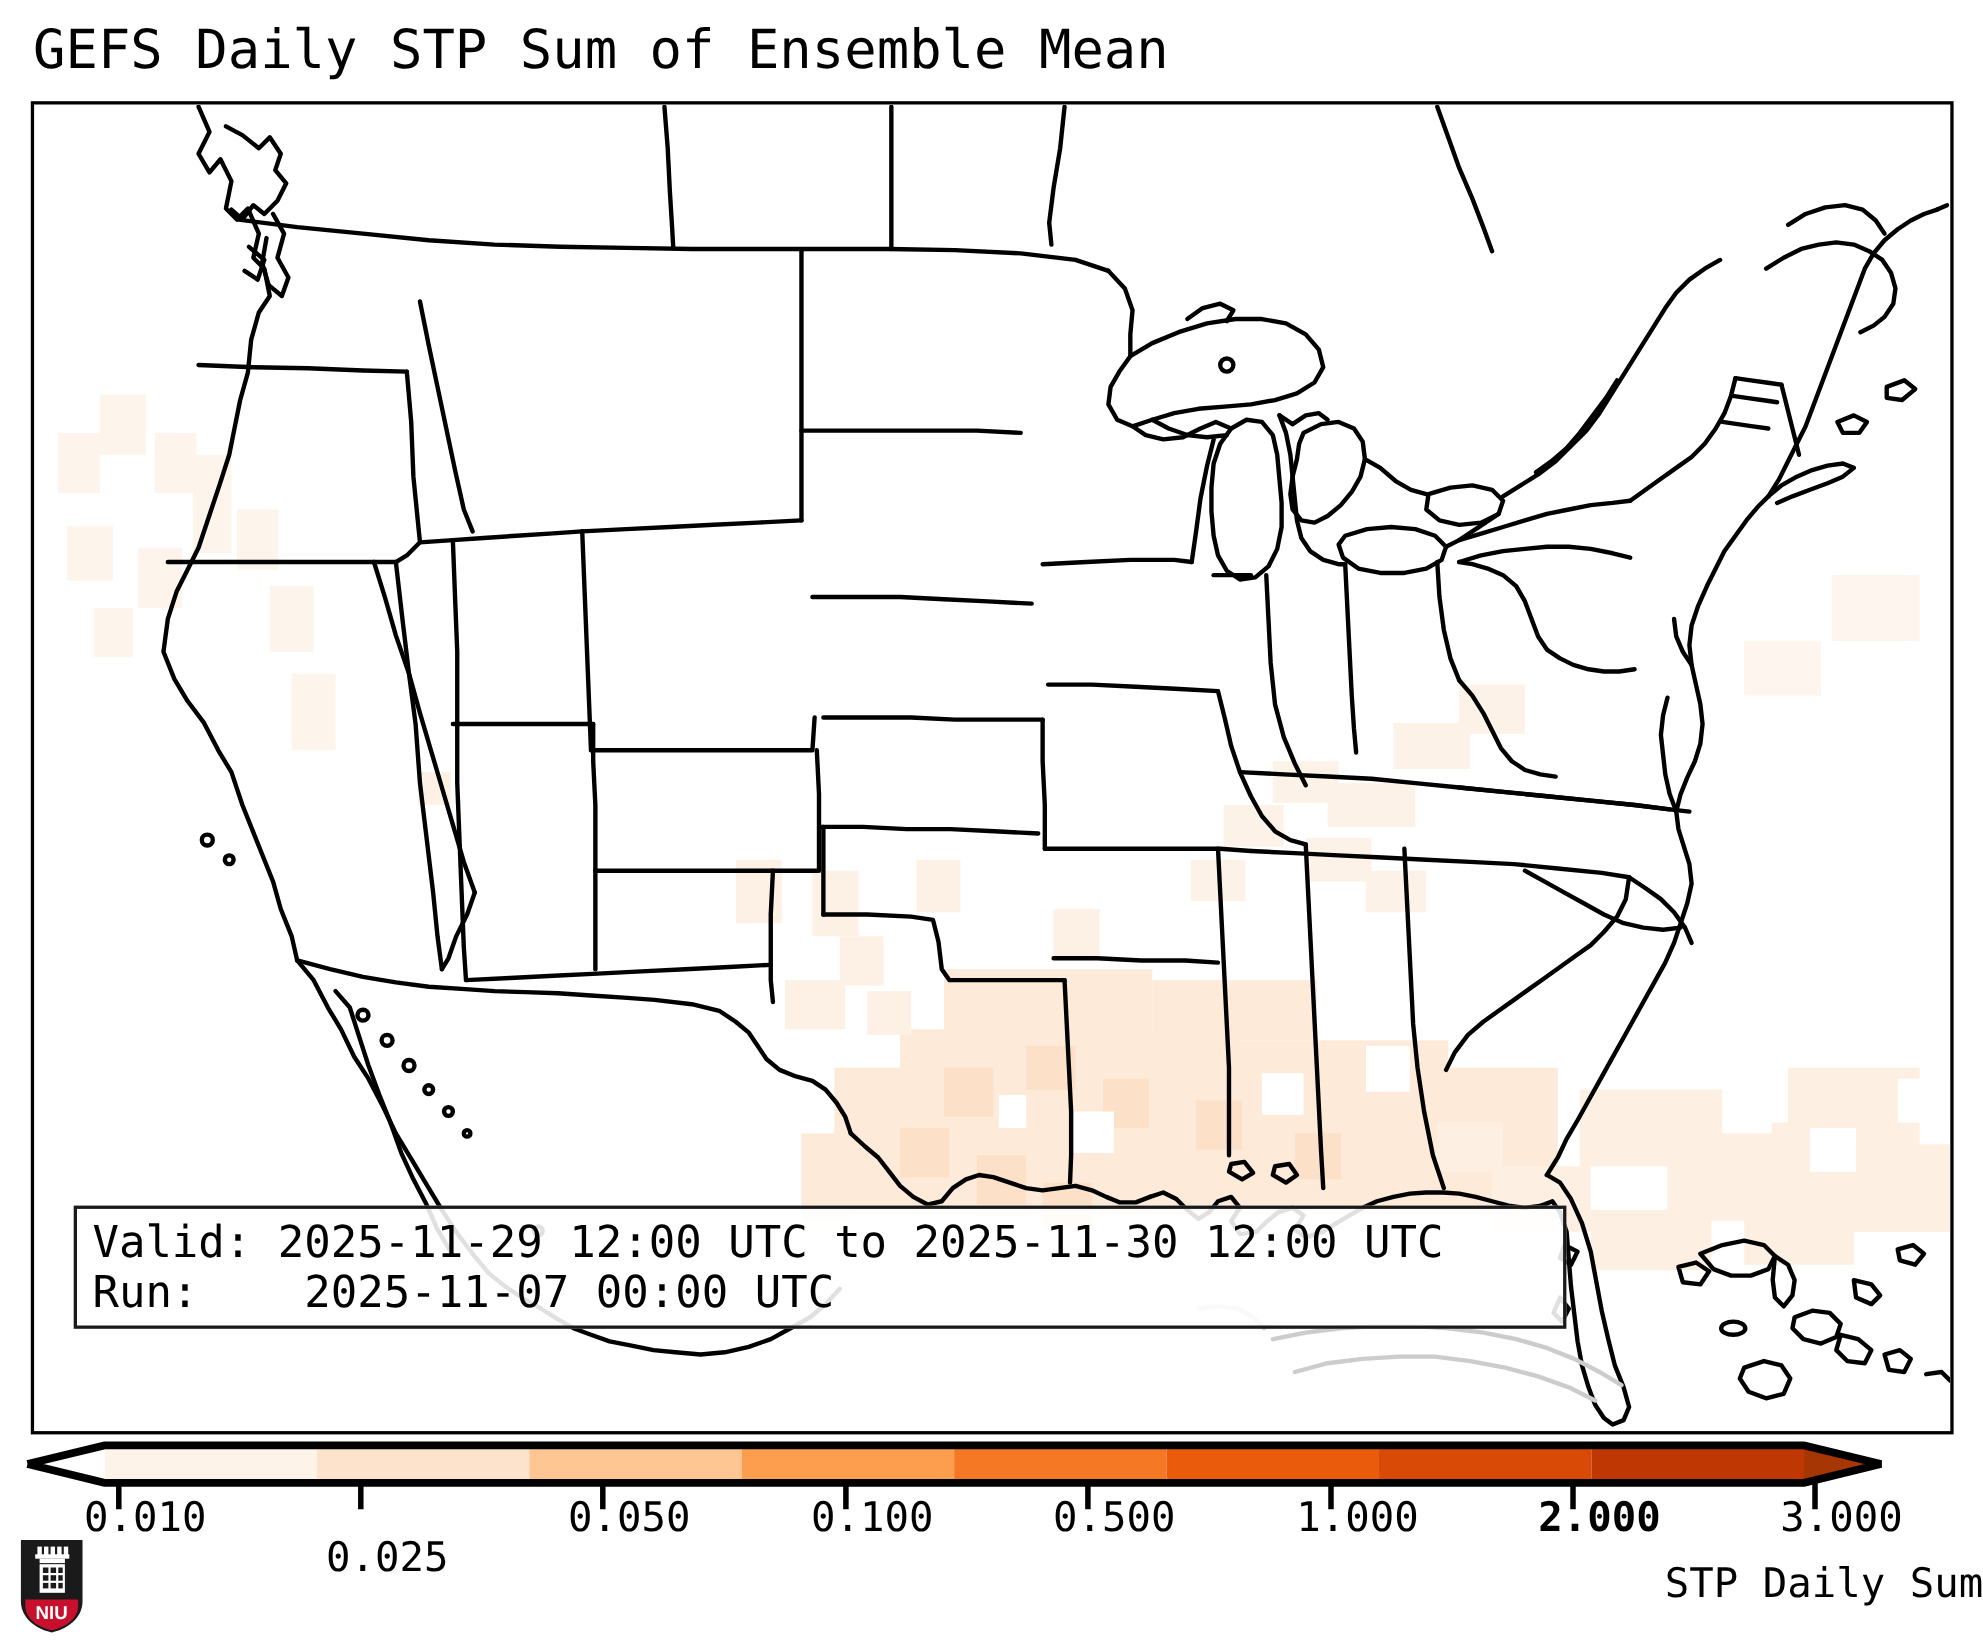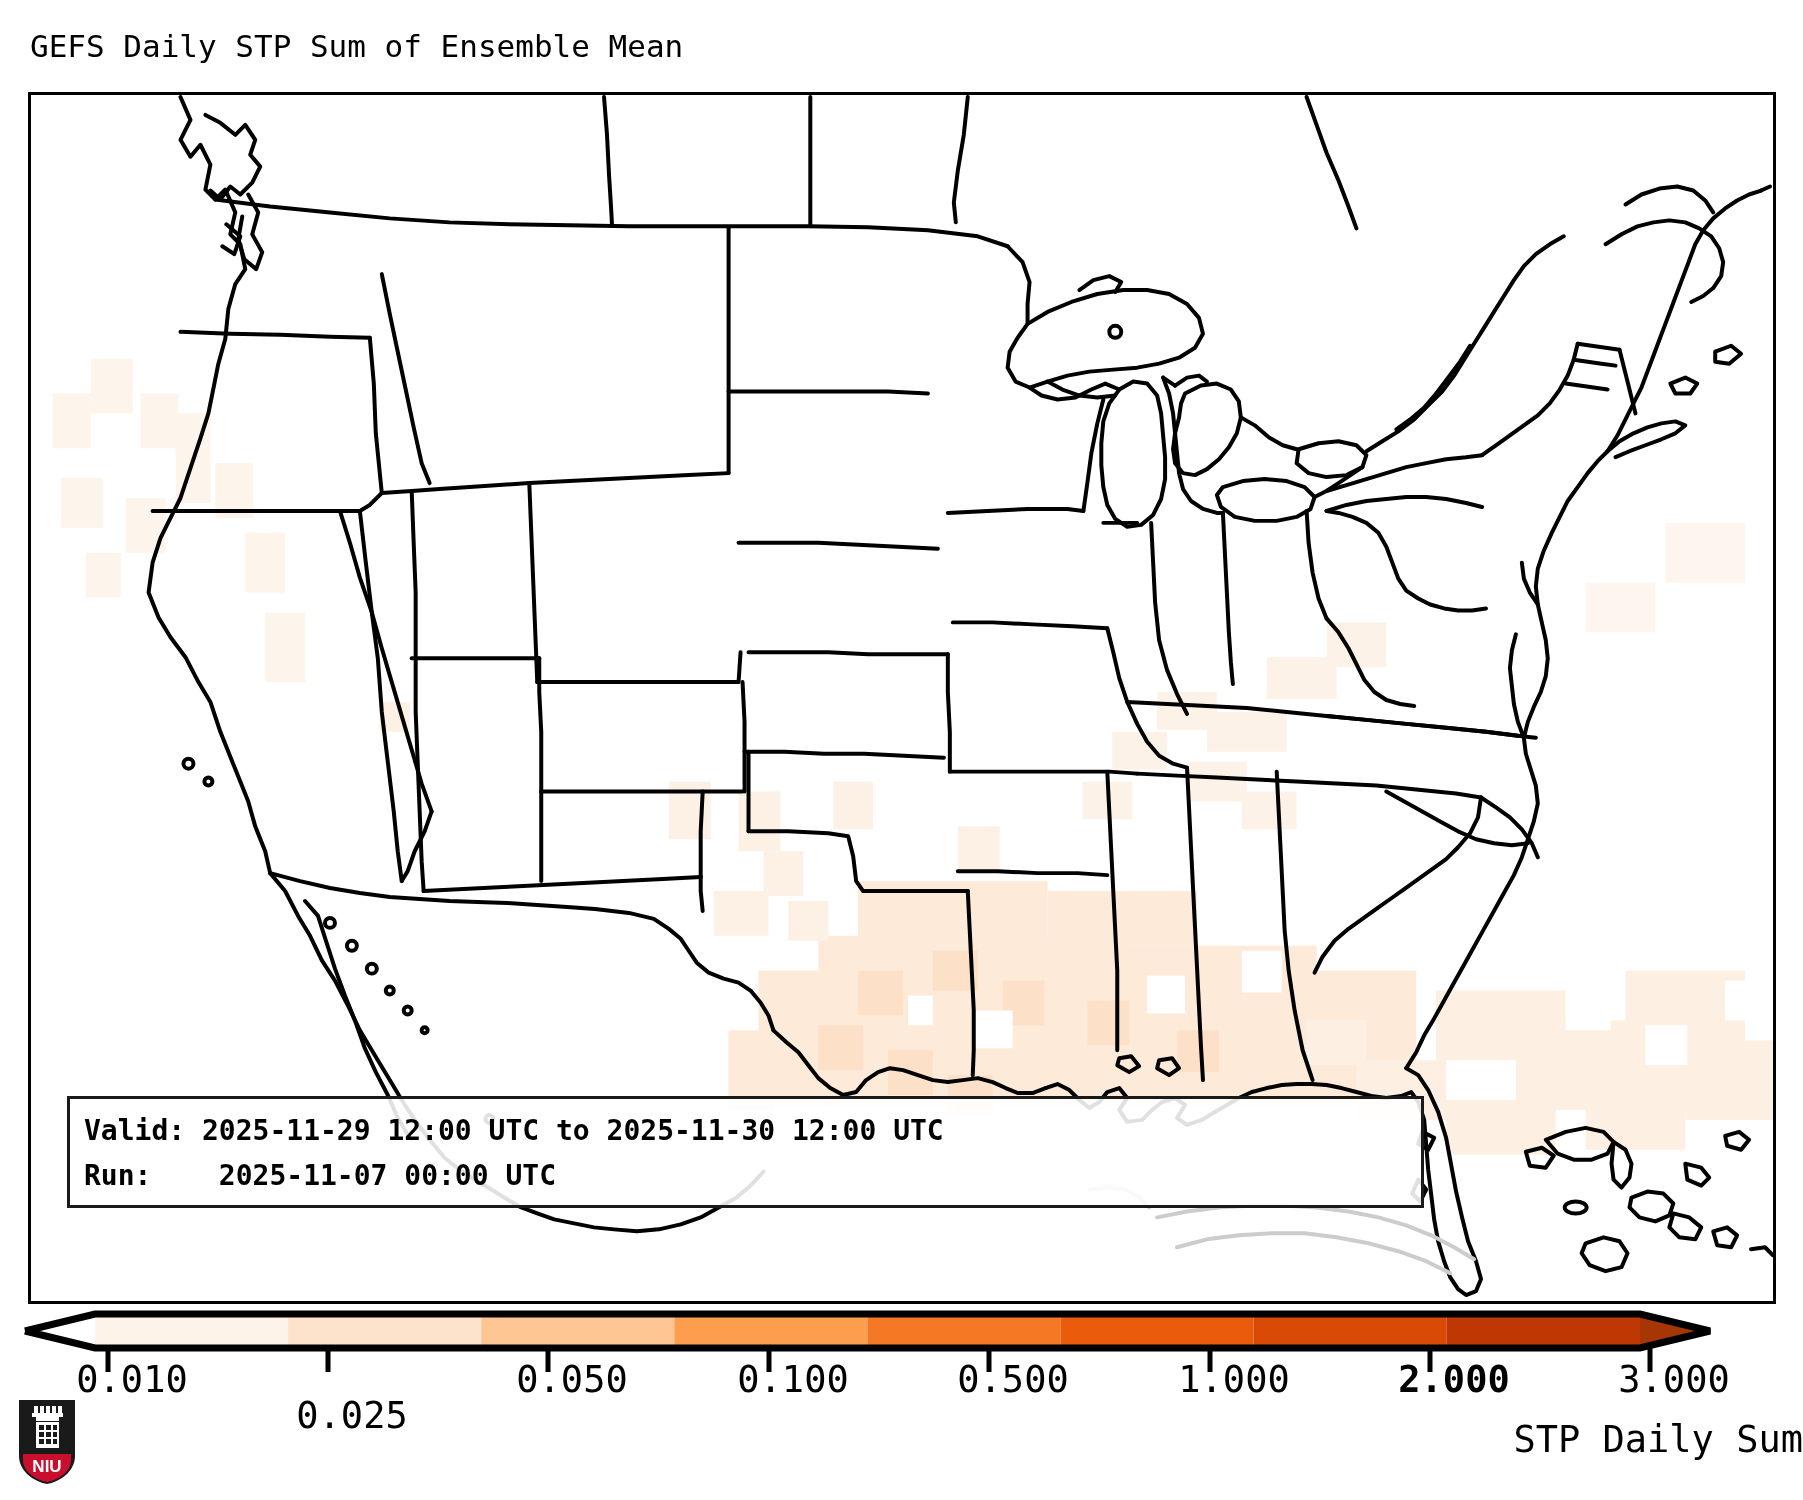--- a/index.html
+++ b/index.html
@@ -13,21 +13,21 @@
     position: relative;
     font-family: "DejaVu Sans Mono", "Liberation Mono", monospace;
     overflow: hidden;
   }
 
   
   #figure-title {
     position: absolute;
     left: 30px;
     top: 20px;
-    font-size: 31px;
+    font-size: 49px;
     line-height: 52px;
     color: #000000;
     white-space: pre;
     letter-spacing: 0px;
   }
 
   
   #map-panel {
     position: absolute;
     left: 28px;
@@ -55,25 +55,24 @@
     top: 1001px;
     width: 1357px;
     height: 112px;
     border: 3px solid #1a1a1a;
     box-sizing: border-box;
     background: rgba(255,255,255,0.88);
     padding: 9px 0 0 14px;
     z-index: 40;
   }
   .info-line {
-    font-size: 28px;
+    font-size: 40px;
     line-height: 45px;
     color: #000000;
     white-space: pre;
-    font-weight: bold;
   }
 
   
   #colorbar-wrap {
     position: absolute;
     left: 0;
     top: 1306px;
     width: 1803px;
     height: 194px;
     padding-left: 32px;

